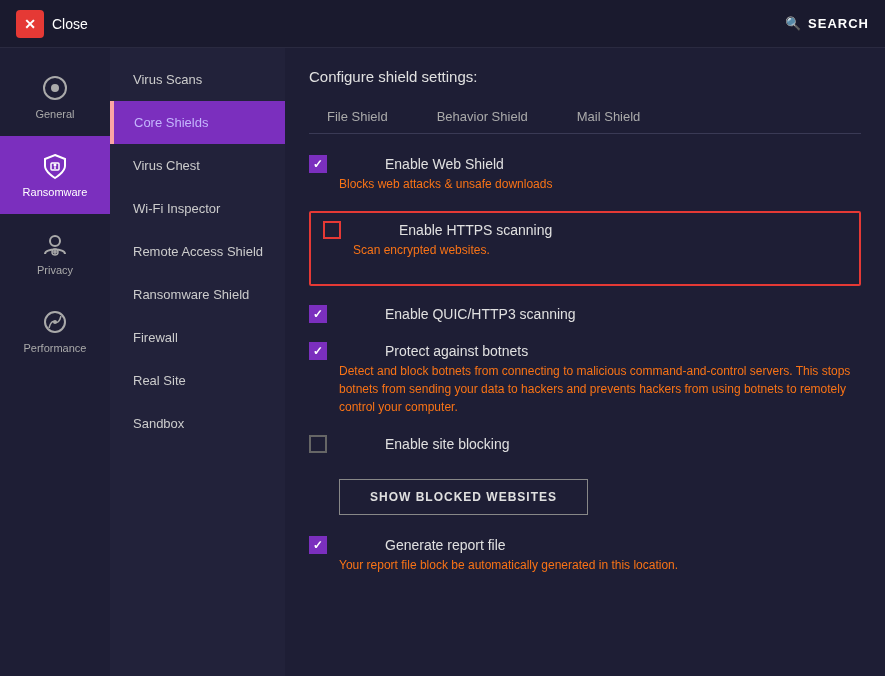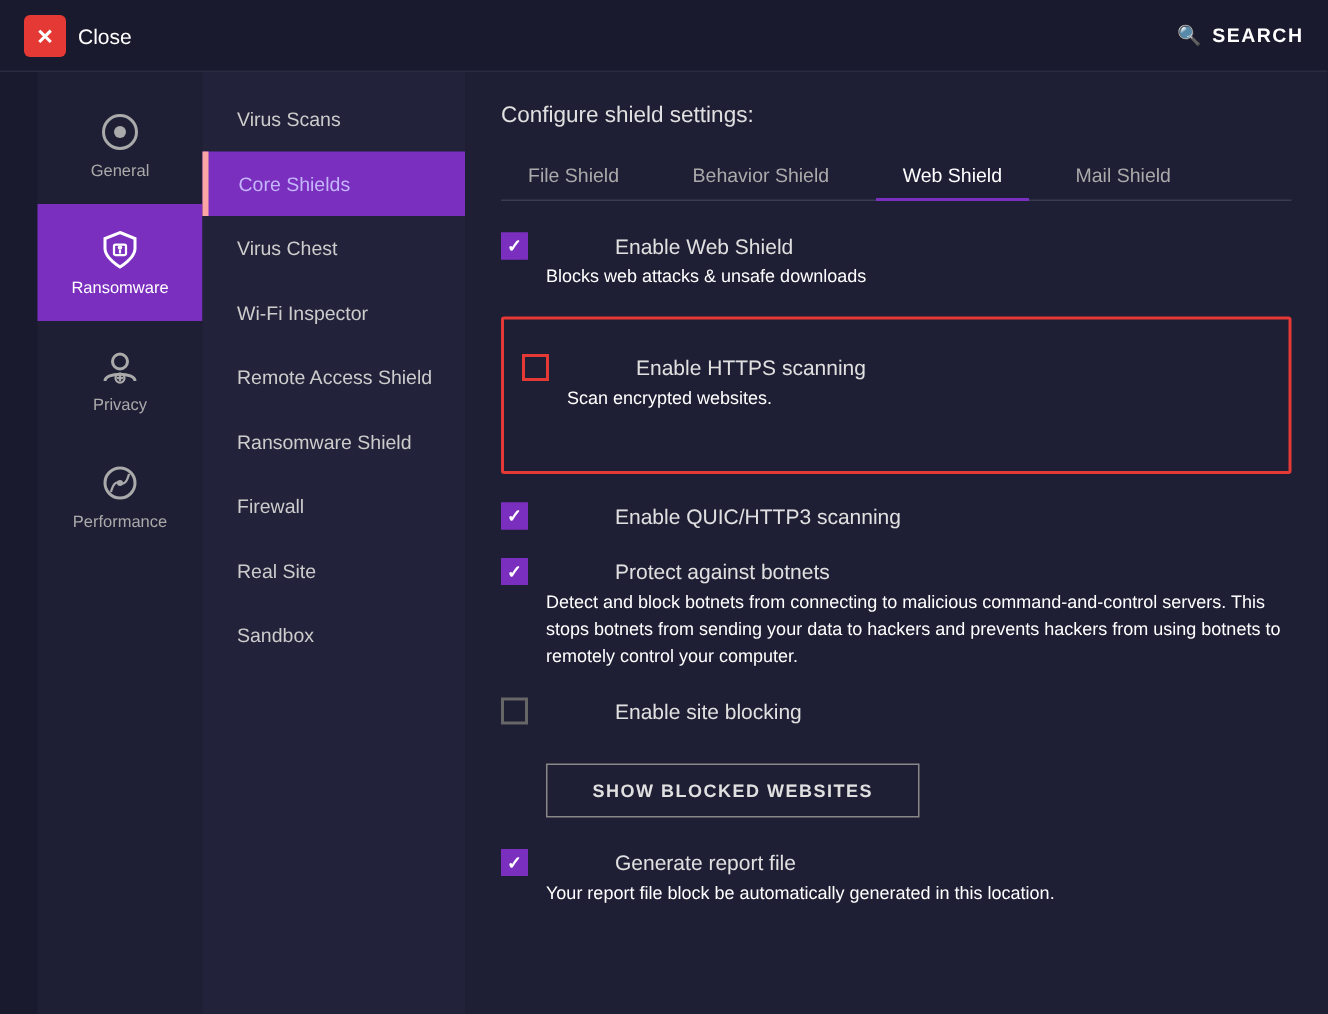--- a/index.html
+++ b/index.html
@@ -64,21 +64,20 @@
 
     
     .sidebar-icons {
       width: 110px;
       background: #1e1e35;
       display: flex;
       flex-direction: column;
       align-items: flex-start;
       padding-top: 10px;
       gap: 0;
-      margin-left: 25px;
     }
     .sidebar-icon-item {
       width: 100%;
       display: flex;
       flex-direction: column;
       align-items: center;
       padding: 16px 8px;
       cursor: pointer;
       color: #aaa;
       font-size: 11px;
@@ -157,21 +156,21 @@
       margin-bottom: 2px;
     }
     .setting-label {
       font-size: 14px;
       color: #e0e0e0;
       font-weight: 500;
       margin-left: 48px;
     }
     .setting-desc {
       font-size: 12px;
-      color: #ffffff;
+      color: #f97316;
       margin-left: 30px;
       line-height: 1.5;
     }
 
     
     .checkbox {
       width: 18px;
       height: 18px;
       border: 2px solid #666;
       background: transparent;
@@ -193,21 +192,21 @@
       font-weight: bold;
     }
     .checkbox.unchecked-red {
       border: 2px solid #e53935;
       background: transparent;
     }
 
     
     .highlight-box {
       border: 2px solid #e53935;
-      padding: 22px 12px;
+      padding: 7px 12px;
       margin-bottom: 18px;
       border-radius: 2px;
     }
 
     
     .show-blocked-btn {
       border: 1px solid #888;
       background: transparent;
       color: #e0e0e0;
       padding: 10px 30px;
@@ -324,23 +323,20 @@
     <div class="content-title">Configure shield settings:</div>
 
     
     <div class="tabs">
       <div class="tab">
         <span>File Shield</span>
       </div>
       <div class="tab">
         <span>Behavior Shield</span>
       </div>
-      <div class="tab active">
-        <span>Web Shield</span>
-      </div>
       <div class="tab">
         <span>Mail Shield</span>
       </div>
     </div>
 
     
     <div class="setting-item">
       <div class="setting-main">
         <div class="checkbox checked"></div>
         <span class="setting-label">Enable Web Shield</span>

